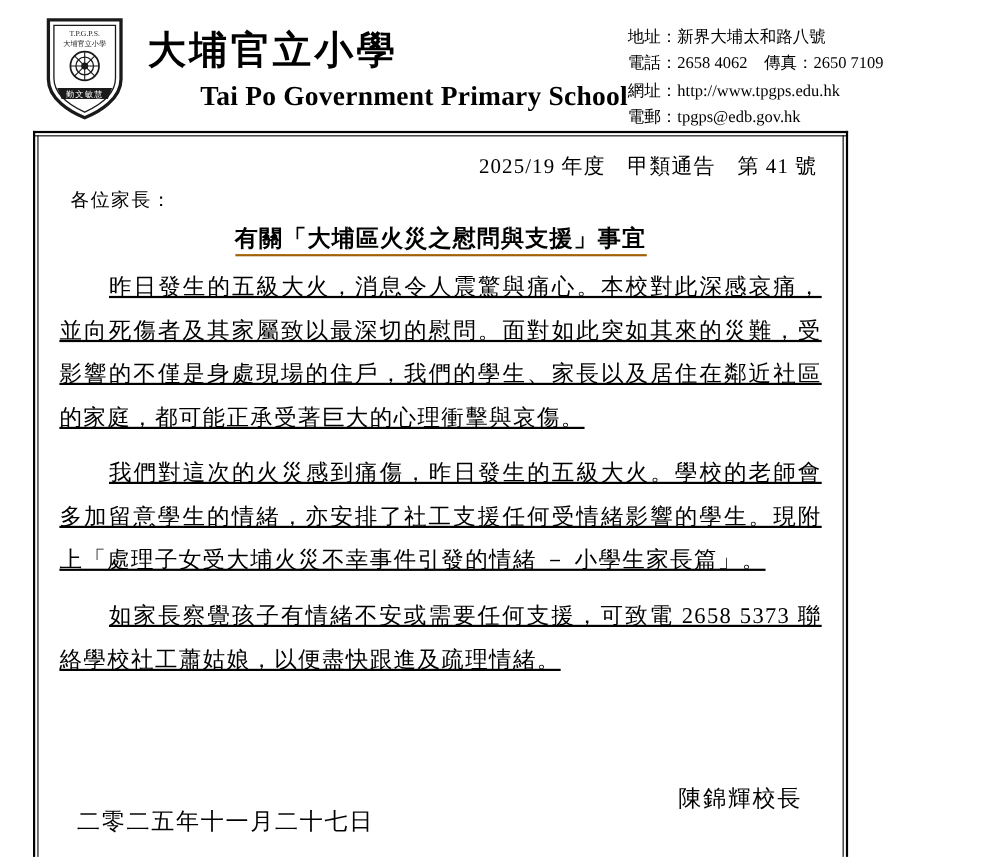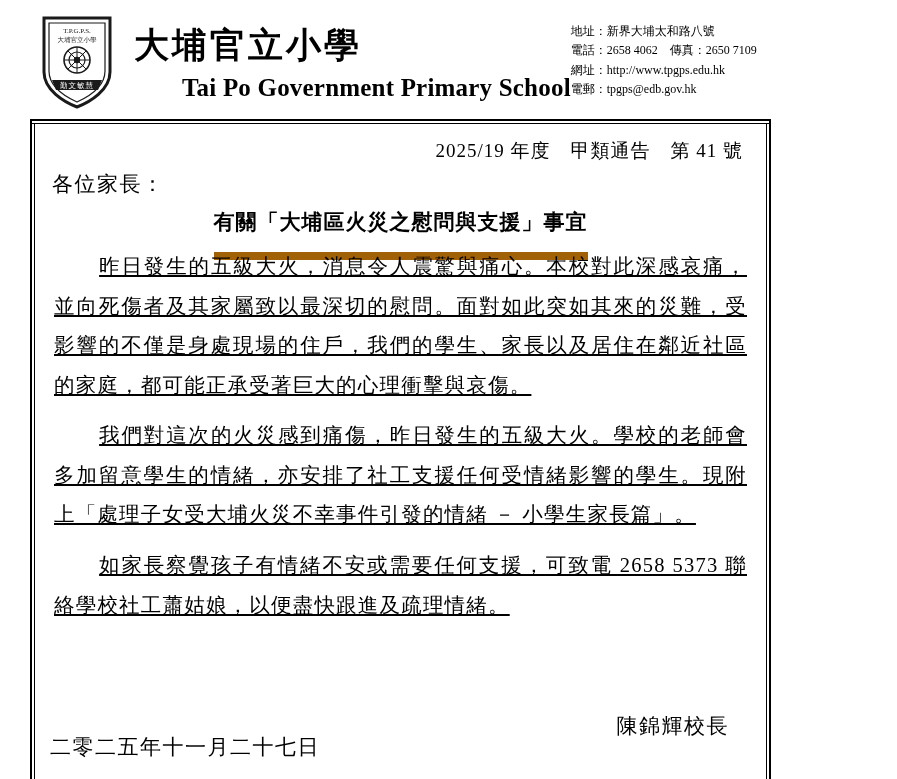--- a/index.html
+++ b/index.html
@@ -64,21 +64,21 @@
     margin-top: 4px;
     white-space: nowrap;
     margin-left: 48px;
   }
 
   .contact-block {
     margin-left: auto;
     padding-top: 8px;
     padding-right: 28px;
     font-family: "Liberation Serif", "DejaVu Serif", serif;
-    font-size: 12px;
+    font-size: 15px;
     line-height: 1.62;
     white-space: nowrap;
   }
   .contact-line { display: block; }
 
   
   .rule-outer {
     position: absolute;
     left: 30px;
     right: 30px;
@@ -126,37 +126,37 @@
 
   .notice-number {
     text-align: right;
     font-size: 19px;
     letter-spacing: 1px;
     margin-top: 10px;
     margin-right: 6px;
   }
 
   .salutation {
-    font-size: 21px;
+    font-size: 17px;
     letter-spacing: 1.5px;
     margin-top: 6px;
-    margin-left: 0;
+    margin-left: 12px;
   }
 
   .subject {
     text-align: center;
     font-size: 21px;
     font-weight: bold;
     letter-spacing: 1px;
     margin-top: 10px;
     margin-bottom: 4px;
   }
   .subject span {
-    border-bottom: 8px solid #a16207;
-    padding-bottom: 18px;
+    border-bottom: 2px solid #a16207;
+    padding-bottom: 2px;
   }
 
   .para {
     font-size: 20.5px;
     line-height: 1.93;
     letter-spacing: 1.2px;
     text-align: justify;
     text-justify: inter-character;
     text-indent: 2.2em;
     margin: 11px 2px 0 2px;
@@ -170,21 +170,21 @@
     position: absolute;
     right: 26px;
     top: 560px;
     margin-top: 24px;
   }
 
   .date {
     font-size: 21px;
     letter-spacing: 1.5px;
     position: absolute;
-    left: 4px;
+    left: 24px;
     top: 605px;
   }
 </style>
 </head>
 <body>
 
 <div class="page">
 
   <div class="letterhead">
 

